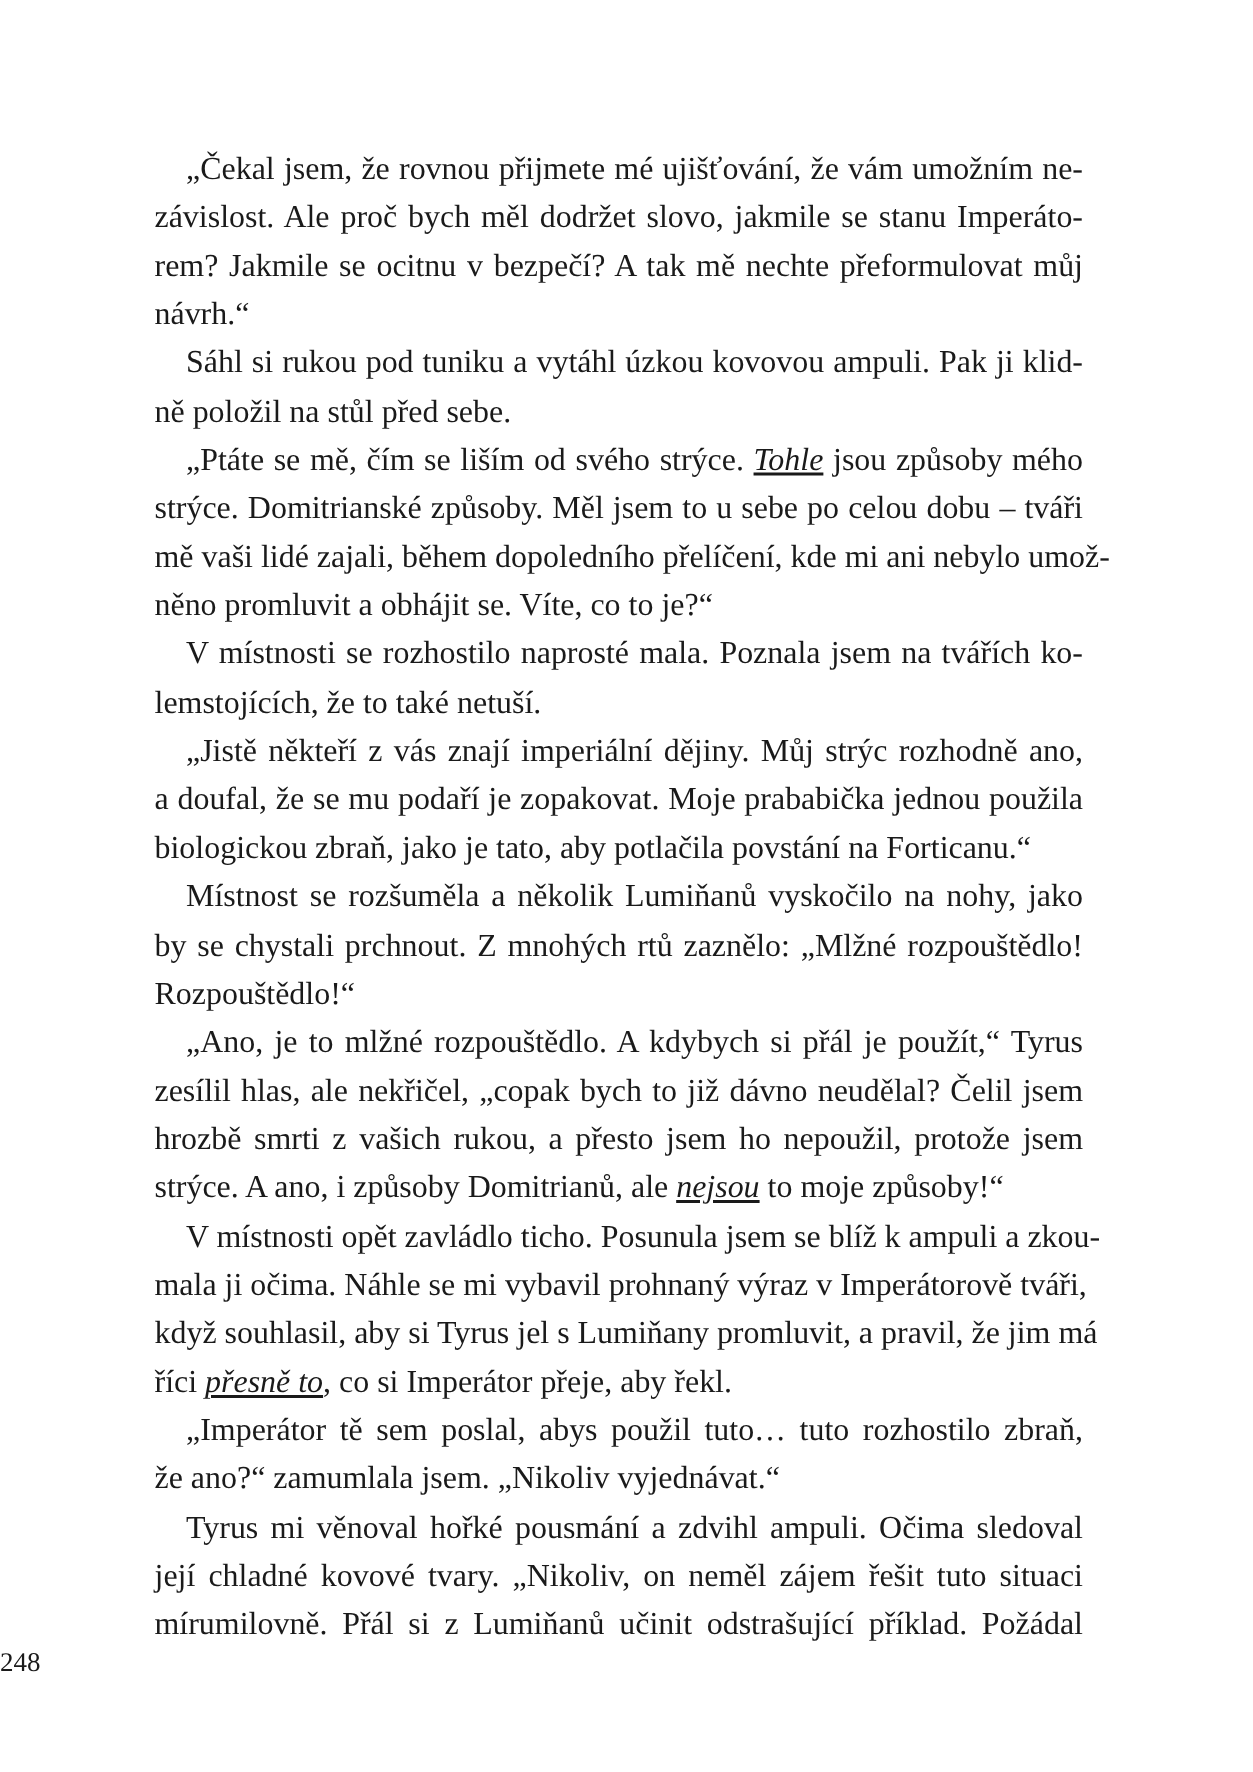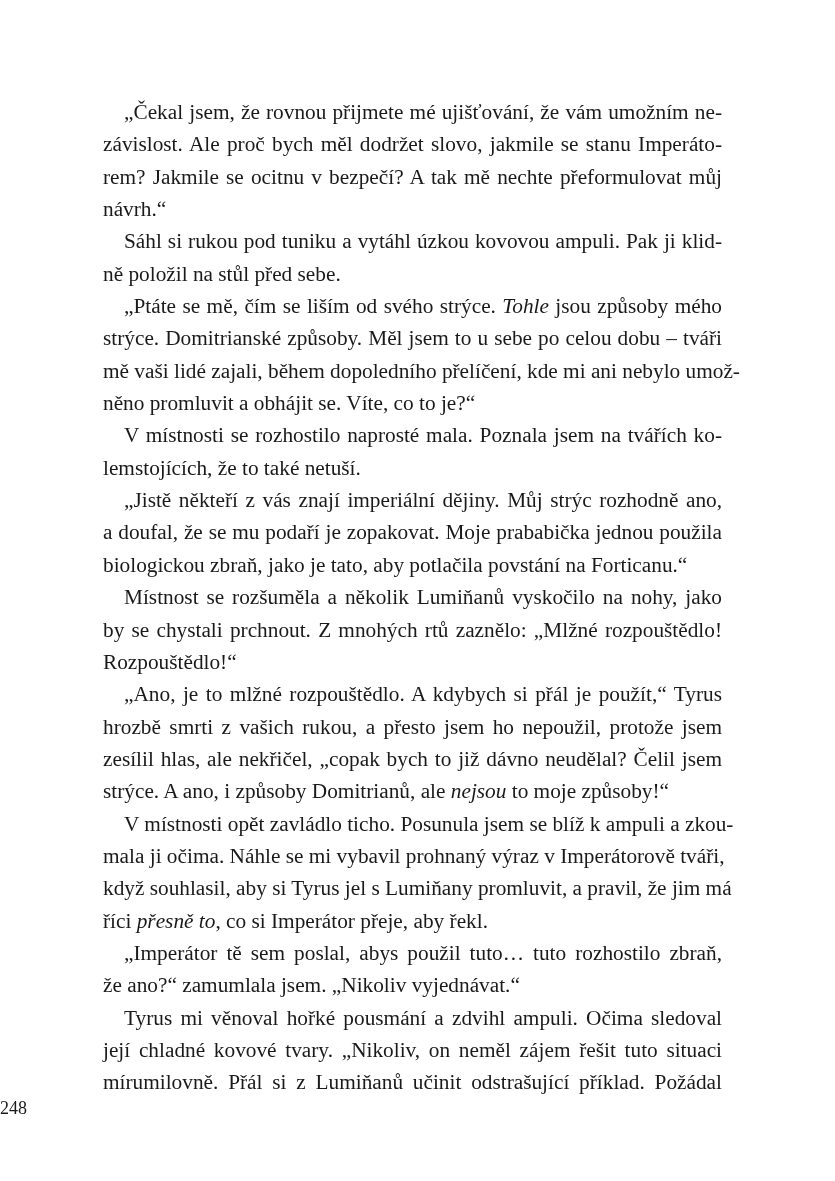--- a/index.html
+++ b/index.html
@@ -11,21 +11,21 @@
     position: absolute; left: 103px; top: 96px; width: 619px;
     font-family: "Liberation Serif", "DejaVu Serif", serif;
     font-size: 21.3px; line-height: 32.35px; color: #1a1a1a;
   }
   .line {
     display: block; height: 32.35px; white-space: nowrap;
     text-align: justify; text-align-last: justify;
   }
   .line.last { text-align-last: left; }
   .line.indent { text-indent: 21px; }
-  .line i { font-style: italic; }
+  .line i { font-style: italic; text-decoration: underline; }
   .page-number {
     position: absolute; left: 0; width: 835px; top: 1098px; 
     font-family: "Liberation Serif", "DejaVu Serif", serif;
     font-size: 18px; color: #1a1a1a;
   }
 </style>
 </head>
 <body>
 
 <div class="page">
@@ -42,22 +42,22 @@
     <span class="line last">něno promluvit a obhájit se. Víte, co to je?“</span>
     <span class="line indent">V místnosti se rozhostilo naprosté mala. Poznala jsem na tvářích ko-</span>
     <span class="line last">lemstojících, že to také netuší.</span>
     <span class="line indent">„Jistě někteří z vás znají imperiální dějiny. Můj strýc rozhodně ano,</span>
     <span class="line">a doufal, že se mu podaří je zopakovat. Moje prababička jednou použila</span>
     <span class="line last">biologickou zbraň, jako je tato, aby potlačila povstání na Forticanu.“</span>
     <span class="line indent">Místnost se rozšuměla a několik Lumiňanů vyskočilo na nohy, jako</span>
     <span class="line">by se chystali prchnout. Z mnohých rtů zaznělo: „Mlžné rozpouštědlo!</span>
     <span class="line last">Rozpouštědlo!“</span>
     <span class="line indent">„Ano, je to mlžné rozpouštědlo. A kdybych si přál je použít,“ Tyrus</span>
+    <span class="line">zesílil hlas, ale nekřičel, „copak bych to již dávno neudělal? Čelil jsem</span>
     <span class="line">hrozbě smrti z vašich rukou, a přesto jsem ho nepoužil, protože jsem</span>
-    <span class="line">zesílil hlas, ale nekřičel, „copak bych to již dávno neudělal? Čelil jsem</span>
     <span class="line last"><span>strýce. A ano, i způsoby Domitrianů, ale </span><i>nejsou</i><span> to moje způsoby!“</span></span>
     <span class="line indent">V místnosti opět zavládlo ticho. Posunula jsem se blíž k ampuli a zkou-</span>
     <span class="line">mala ji očima. Náhle se mi vybavil prohnaný výraz v Imperátorově tváři,</span>
     <span class="line">když souhlasil, aby si Tyrus jel s Lumiňany promluvit, a pravil, že jim má</span>
     <span class="line last"><span>říci </span><i>přesně to</i><span>, co si Imperátor přeje, aby řekl.</span></span>
     <span class="line indent">„Imperátor tě sem poslal, abys použil tuto… tuto rozhostilo zbraň,</span>
     <span class="line last">že ano?“ zamumlala jsem. „Nikoliv vyjednávat.“</span>
     <span class="line indent">Tyrus mi věnoval hořké pousmání a zdvihl ampuli. Očima sledoval</span>
     <span class="line">její chladné kovové tvary. „Nikoliv, on neměl zájem řešit tuto situaci</span>
     <span class="line">mírumilovně. Přál si z Lumiňanů učinit odstrašující příklad. Požádal</span>

